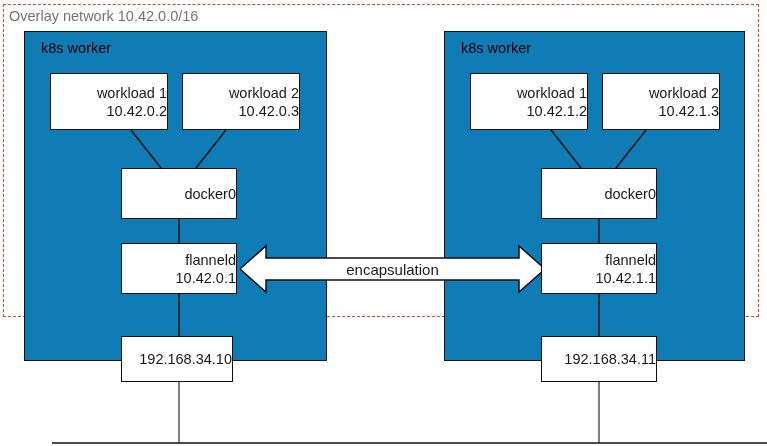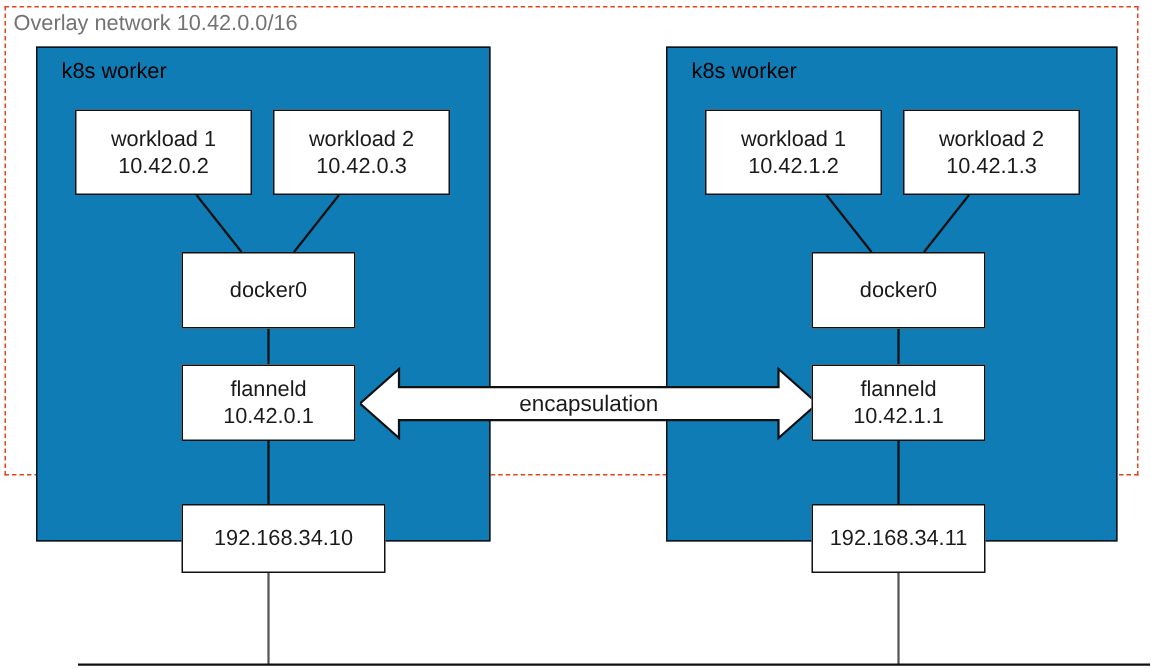--- a/index.html
+++ b/index.html
@@ -58,36 +58,36 @@
   #worker-right { left: 444px; top: 31px; width: 301px; height: 330px; }
 
   
   .node {
     position: absolute;
     background: #ffffff;
     border: 1.5px solid #111111;
     box-sizing: border-box;
     display: flex;
     flex-direction: column;
-    align-items: center;
+    align-items: flex-end;
     justify-content: center;
     color: #1a1a1a;
     font-size: 14.5px;
     line-height: 18px;
     text-align: center;
     white-space: nowrap;
   }
   .node .ln { display: block; }
 
   
   #node-wl1-left  { left: 50px;  top: 73px;  width: 118px; height: 57px; }
   #node-wl2-left  { left: 182px; top: 73px;  width: 118px; height: 57px; }
   #node-docker-left  { left: 121px; top: 168px; width: 116px; height: 51px; }
   #node-flannel-left { left: 121px; top: 243px; width: 116px; height: 51px; }
-  #node-host-left    { left: 121px; top: 336px; width: 136px; height: 46px; }
+  #node-host-left    { left: 121px; top: 336px; width: 112px; height: 46px; }
 
   
   #node-wl1-right { left: 470px; top: 73px;  width: 118px; height: 57px; }
   #node-wl2-right { left: 602px; top: 73px;  width: 118px; height: 57px; }
   #node-docker-right  { left: 541px; top: 168px; width: 116px; height: 51px; }
   #node-flannel-right { left: 541px; top: 243px; width: 116px; height: 51px; }
   #node-host-right    { left: 541px; top: 336px; width: 116px; height: 46px; }
 
   
   #wires {

